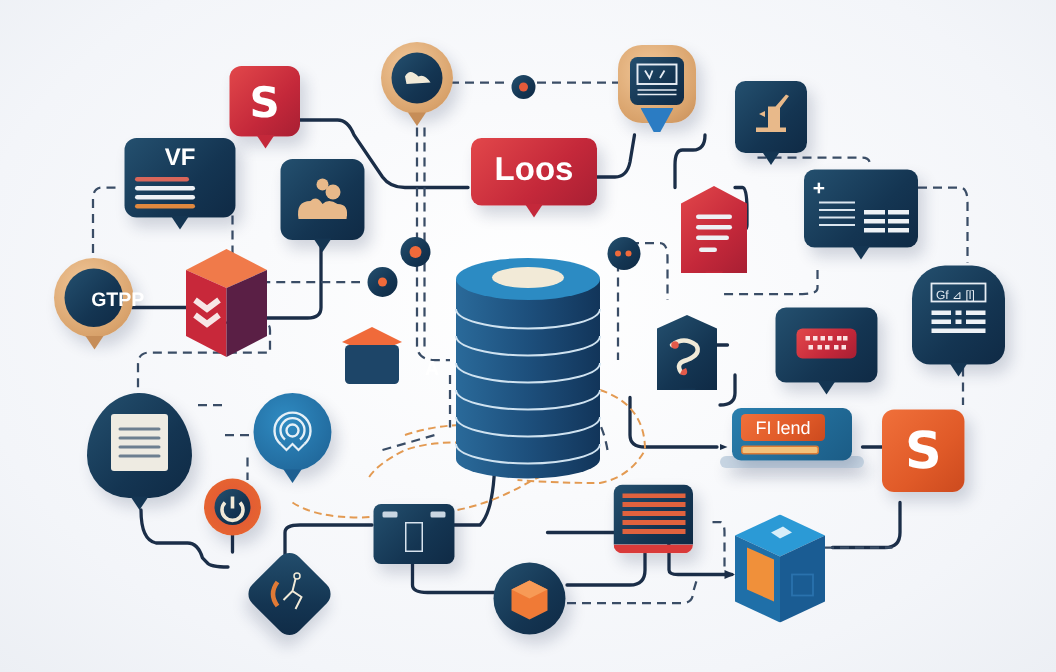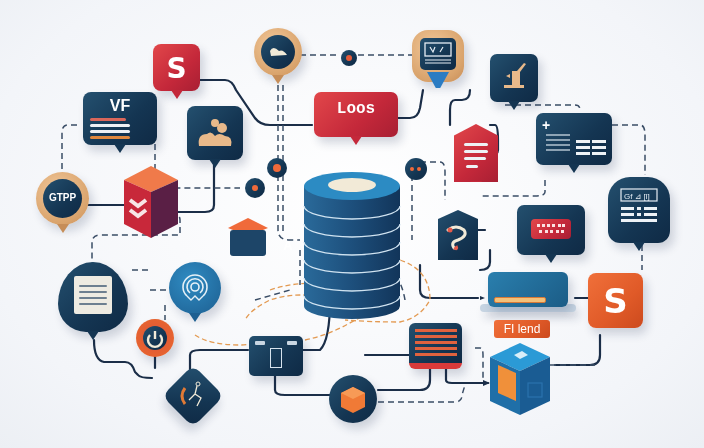--- a/index.html
+++ b/index.html
@@ -99,38 +99,38 @@
         <path d="M2 92 A48 13 0 0 0 98 92"></path>
         <path d="M2 110 A48 13 0 0 0 98 110"></path>
         <path d="M2 128 A48 13 0 0 0 98 128"></path>
       </g>
       <ellipse cx="50" cy="18" rx="48" ry="14" fill="#2c8bc3"></ellipse>
       <ellipse cx="50" cy="17" rx="24" ry="7" fill="#f2ead7"></ellipse>
     </svg>
   </div>
 
   <div class="node red pin shadow" style="left:314px;top:92px;width:84px;height:45px;border-radius:7px;--pc:#c4283a;">
-    <span class="lbl" style="top:8px;font-size:16px;font-family:Liberation Mono, monospace;">Loos</span>
+    <span class="lbl" style="top:8px;font-size:22px;">Loos</span>
   </div>
 
   <div class="node red pin shadow" style="left:153px;top:44px;width:47px;height:47px;border-radius:8px;--pc:#c4283a;">
     <span class="lbl" style="top:8px;font-size:28px;font-family:'DejaVu Sans',sans-serif;">S</span>
   </div>
 
   <div class="node navy pin shadow" style="left:83px;top:92px;width:74px;height:53px;border-radius:8px;">
     <span class="lbl" style="top:5px;font-size:16px;">VF</span>
     <div class="line" style="left:7px;top:26px;width:36px;background:#d9665a;"></div>
     <div class="line" style="left:7px;top:32px;width:40px;"></div>
     <div class="line" style="left:7px;top:38px;width:40px;"></div>
     <div class="line" style="left:7px;top:44px;width:40px;background:#e0883e;"></div>
   </div>
 
   <div class="node tan pin shadow" style="left:36px;top:172px;width:53px;height:53px;border-radius:50%;--pc:#c68d58;">
     <div class="node navy" style="left:7px;top:7px;width:39px;height:39px;border-radius:50%;">
-      <span class="lbl" style="top:13px;font-size:10px;">GTPP</span>
+      <span class="lbl" style="top:13px;font-size:13px;margin-left:16px;">GTPP</span>
     </div>
   </div>
 
   <div class="node navy pin shadow" style="left:187px;top:106px;width:56px;height:54px;border-radius:8px;">
     <svg width="56" height="54" viewBox="0 0 56 54">
       <circle cx="28" cy="17" r="4" fill="#e8b98a"></circle>
       <circle cx="35" cy="22" r="5" fill="#e8b98a"></circle>
       <path d="M12 40 Q10 28 20 28 Q24 24 28 30 Q32 26 38 30 Q46 30 44 40 Z" fill="#e8b98a"></path>
     </svg>
   </div>
@@ -242,21 +242,21 @@
   <div class="node navy pin shadow" style="left:438px;top:210px;width:40px;height:50px;clip-path:polygon(50% 0,100% 18%,100% 100%,0 100%,0 18%);">
     <svg width="40" height="50" viewBox="0 0 40 50">
       <path d="M10 20 Q18 14 26 20 Q30 26 20 30 Q12 32 16 38" stroke="#f1ead8" stroke-width="3" fill="none" stroke-linecap="round"></path>
       <circle cx="12" cy="20" r="2.5" fill="#e45a4a"></circle>
       <path d="M16 38 Q20 40 18 36" stroke="#e45a4a" stroke-width="3" fill="none"></path>
     </svg>
   </div>
 
   <div class="node shadow" style="left:480px;top:304px;width:96px;height:8px;background:#c6d4e2;border-radius:4px;"></div>
   <div class="node navy shadow" style="left:488px;top:272px;width:80px;height:35px;border-radius:6px;background:linear-gradient(135deg,#2a7fae,#1b5c86);">
-    <div class="node orange" style="left:6px;top:4px;width:56px;height:18px;border-radius:3px;margin-top:44px;">
+    <div class="node orange" style="left:6px;top:4px;width:56px;height:18px;border-radius:3px;">
       <span class="lbl" style="top:2px;font-size:12px;font-weight:normal;">FI lend</span>
     </div>
     <div class="node" style="left:6px;top:25px;width:52px;height:6px;background:#f3c17a;border-radius:2px;border:1px solid #d97a36;"></div>
   </div>
 
   <div class="node orange shadow" style="left:588px;top:273px;width:55px;height:55px;border-radius:8px;">
     <span class="lbl" style="top:8px;font-size:34px;font-family:'DejaVu Sans',sans-serif;">S</span>
   </div>
 
   <div class="node" style="left:488px;top:343px;width:64px;height:72px;">

